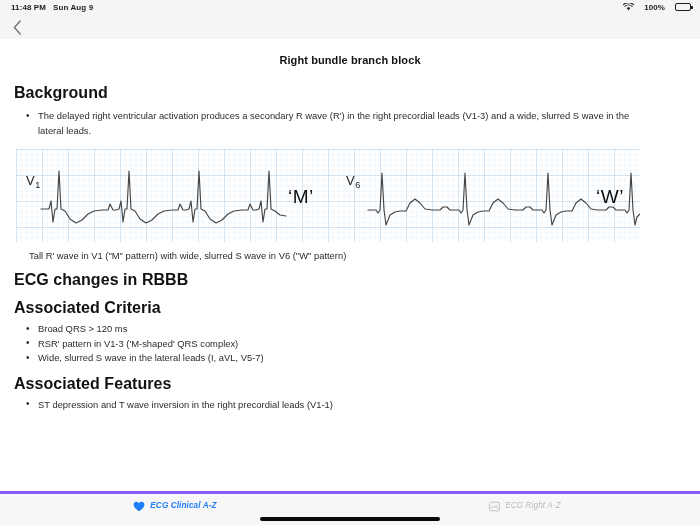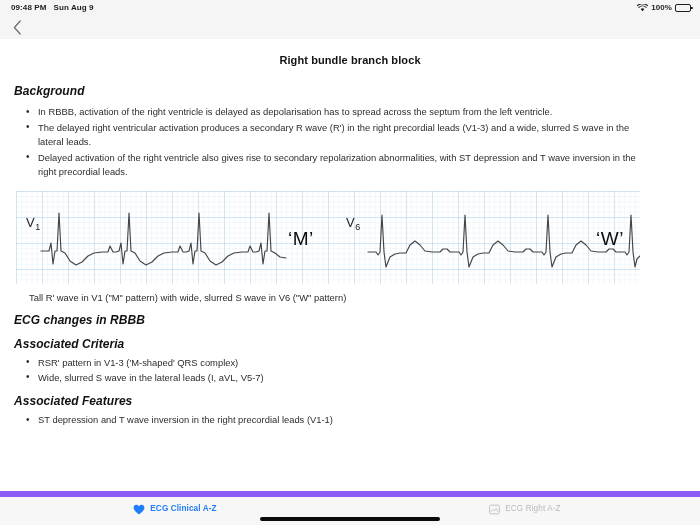--- a/index.html
+++ b/index.html
@@ -38,22 +38,22 @@
     letter-spacing: 0.1px;
   }
   .status-left {
     display: flex;
     align-items: center;
     gap: 7px;
     font-weight: 600;
   }
   .status-right {
     display: flex;
-    align-items: center;
-    gap: 3px;
+    align-items: flex-start;
+    gap: 10px;
     font-weight: 600;
   }
   .wifi-icon svg { display: block; }
   .battery-icon {
     width: 16px;
     height: 8px;
     border: 1px solid #1d1d1f;
     border-radius: 2px;
     position: relative;
     box-sizing: border-box;
@@ -107,26 +107,25 @@
   }
   .page-title {
     text-align: center;
     font-size: 11px;
     font-weight: bold;
     color: #111214;
     margin: 5px 0 0 0;
     letter-spacing: 0.1px;
   }
   .section-heading {
-    font-size: 12px;
+    font-size: 16px;
     font-weight: bold;
     color: #111214;
     margin: 10px 0 0 0;
     letter-spacing: 0.05px;
-    font-style: italic;
   }
   .heading-background { margin-top: 18px; }
   ul.bullets {
     margin: 7px 0 0 0;
     padding-left: 24px;
     list-style: none;
   }
   ul.bullets li {
     font-size: 9.4px;
     line-height: 14.6px;
@@ -179,24 +178,25 @@
     color: #0c0c0c;
     font-family: "Liberation Sans", sans-serif;
     letter-spacing: 0.5px;
   }
 
   
   .tab-bar {
     flex: 0 0 34px;
     height: 34px;
     background: #f7f7f7;
-    border-top: 6px solid #8b5cf6;
-    display: flex;
-    position: relative;
-    box-sizing: border-box;
+    border-top: 3px solid #8b5cf6;
+    display: flex;
+    position: relative;
+    box-sizing: border-box;
+    font-style: italic;
   }
   .tab-item {
     flex: 1 1 50%;
     display: flex;
     align-items: flex-start;
     justify-content: center;
     gap: 5px;
     padding-top: 7px;
     box-sizing: border-box;
     cursor: pointer;
@@ -219,21 +219,21 @@
     border-radius: 3px;
   }
 </style>
 </head>
 <body>
 
 <div class="screen">
 
   <div class="status-bar">
     <div class="status-left">
-      <span>09:48 PM</span>
+      <span>11:48 PM</span>
       <span>Sun Aug 9</span>
     </div>
     <div class="status-right">
       <span class="wifi-icon">
         <svg width="11" height="8" viewBox="0 0 11 8">
           <path d="M5.5 7.2 L3.6 5.0 a2.9 2.9 0 0 1 3.8 0 Z" fill="#1d1d1f"></path>
           <path d="M1.9 3.4 a5.4 5.4 0 0 1 7.2 0" stroke="#1d1d1f" stroke-width="1.05" fill="none" stroke-linecap="round"></path>
           <path d="M0.4 1.6 a8 8 0 0 1 10.2 0" stroke="#1d1d1f" stroke-width="1.05" fill="none" stroke-linecap="round"></path>
         </svg>
       </span>
@@ -254,23 +254,21 @@
     </div>
   </div>
 
   <div class="content">
 
     <div class="page-title">Right bundle branch block</div>
 
     <div class="section-heading heading-background">Background</div>
 
     <ul class="bullets">
-      <li>In RBBB, activation of the right ventricle is delayed as depolarisation has to spread across the septum from the left ventricle.</li>
       <li>The delayed right ventricular activation produces a secondary R wave (R') in the right precordial leads (V1-3) and a wide, slurred S wave in the lateral leads.</li>
-      <li>Delayed activation of the right ventricle also gives rise to secondary repolarization abnormalities, with ST depression and T wave inversion in the right precordial leads.</li>
     </ul>
 
     <div class="ecg-figure">
       <svg width="624" height="93" viewBox="0 0 624 93">
         <defs>
           <pattern id="smallGrid" width="5.2" height="5.2" patternUnits="userSpaceOnUse">
             <path d="M 5.2 0 L 0 0 0 5.2" fill="none" stroke="#d4e6f6" stroke-width="0.6"></path>
           </pattern>
           <pattern id="bigGrid" width="26" height="26" patternUnits="userSpaceOnUse">
             <rect width="26" height="26" fill="url(#smallGrid)"></rect>
@@ -322,20 +320,21 @@
       <div class="pattern-label" style="left:580px; top:37px;">‘W’</div>
     </div>
 
     <div class="caption">Tall R' wave in V1 ("M" pattern) with wide, slurred S wave in V6 ("W" pattern)</div>
 
     <div class="section-heading">ECG changes in RBBB</div>
 
     <div class="section-heading">Associated Criteria</div>
 
     <ul class="bullets tight">
+      <li>Broad QRS &gt; 120 ms</li>
       <li>RSR' pattern in V1-3 ('M-shaped' QRS complex)</li>
       <li>Wide, slurred S wave in the lateral leads (I, aVL, V5-7)</li>
     </ul>
 
     <div class="section-heading">Associated Features</div>
 
     <ul class="bullets tight">
       <li>ST depression and T wave inversion in the right precordial leads (V1-1)</li>
     </ul>
 

